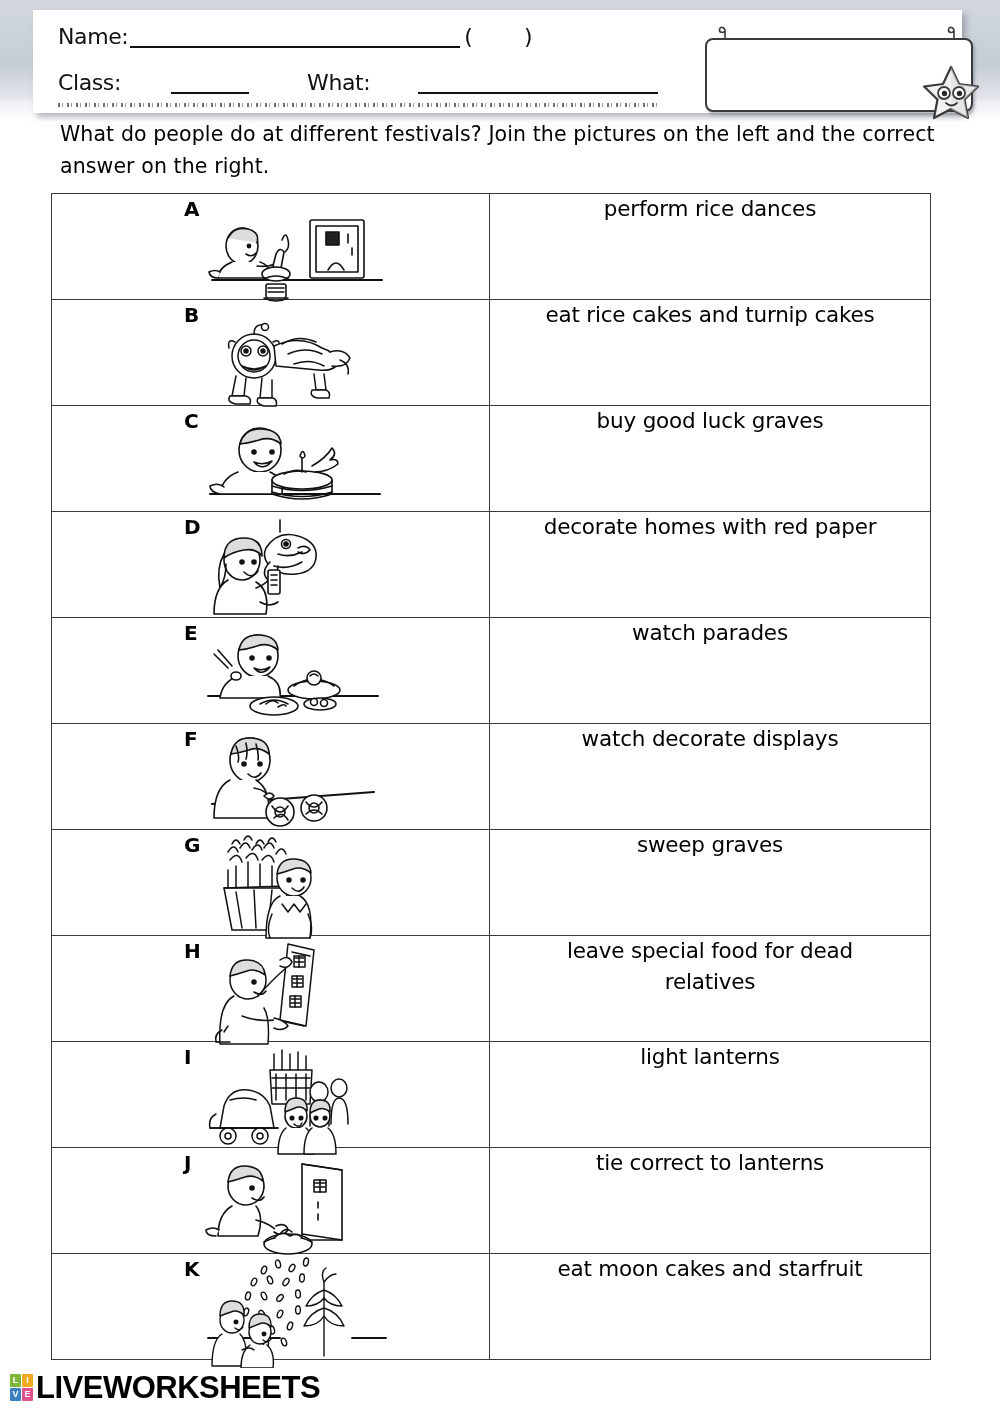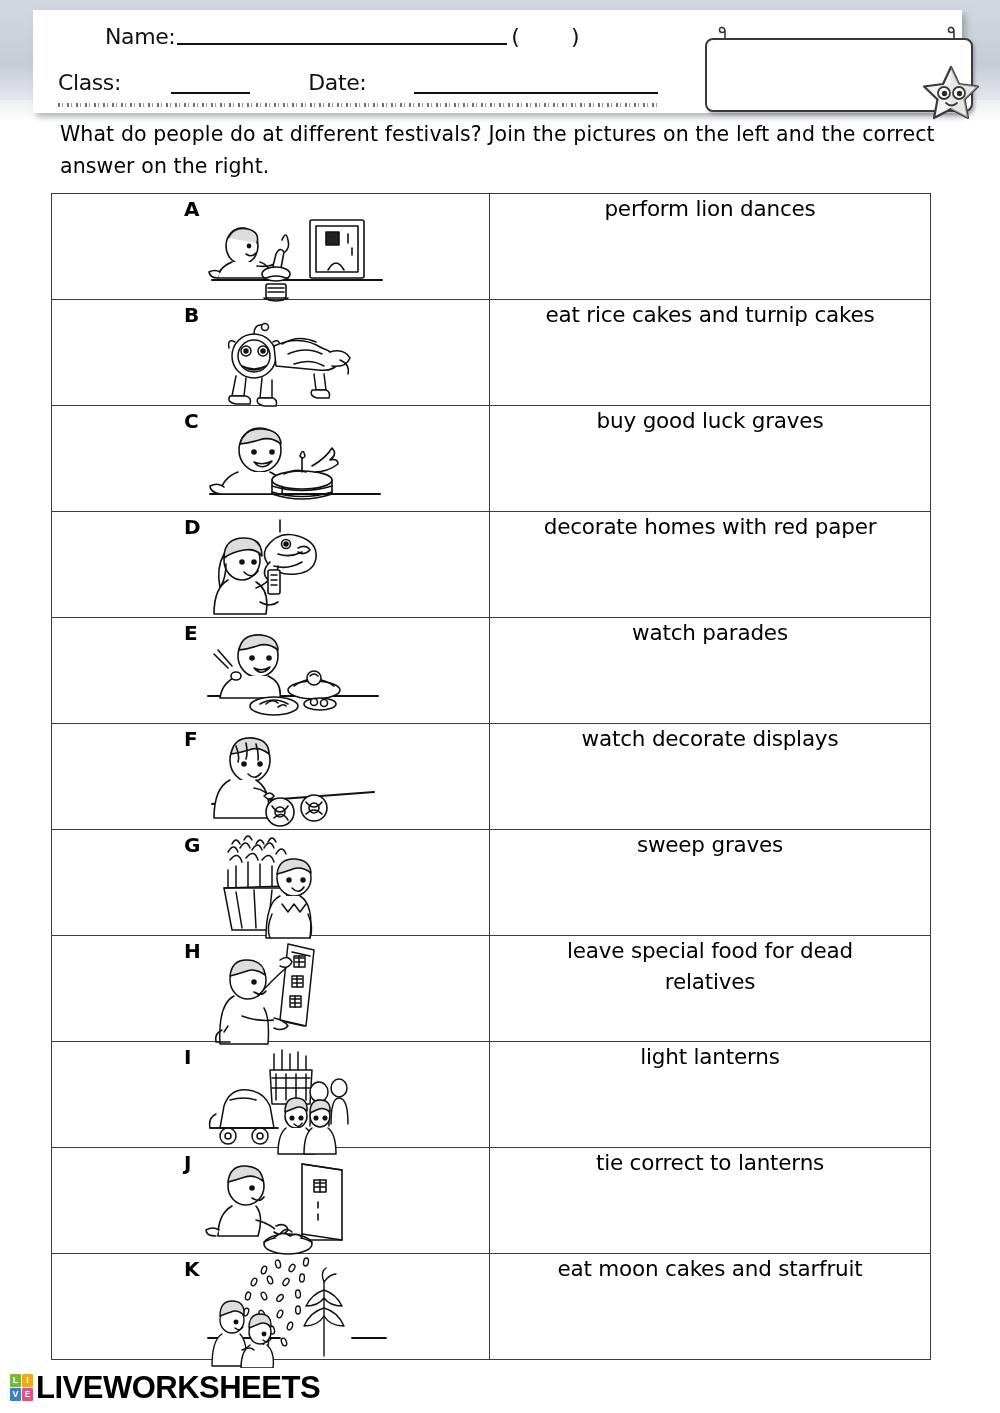--- a/index.html
+++ b/index.html
@@ -35,23 +35,22 @@
   .header-card {
     position: absolute;
     left: 33px; top: 10px;
     width: 929px; height: 103px;
     background: #ffffff;
     box-shadow: 4px 4px 6px rgba(120,125,135,0.55);
   }
   .name-row {
     position: absolute;
     left: 25px; top: 16px;
-    display: flex; align-items: flex-start;
+    display: flex; align-items: flex-end;
     width: 580px;
-    margin-left: 47px;
   }
   .lbl {
     font-family: "DejaVu Sans", sans-serif;
     font-size: 22px;
     color: #111;
     letter-spacing: -0.4px;
     white-space: nowrap;
     line-height: 1;
   }
   .rule {
@@ -216,21 +215,21 @@
 
     <div class="name-row">
       <span class="lbl">Name:</span>
       <span class="rule rule-name"></span>
       <span class="paren">(&nbsp;)</span>
     </div>
 
     <div class="class-row">
       <span class="lbl">Class:</span>
       <span class="rule rule-class"></span>
-      <span class="lbl">Date:</span>
+      <span class="lbl">What:</span>
       <span class="rule rule-date"></span>
     </div>
 
     <div class="dotted-rule"></div>
 
     <div class="sign-wrap">
       <svg class="hook left" viewBox="0 0 16 22">
         <path d="M8 21 C8 12 8 9 8 7 C8 3 3 2 2.5 5.5 C2.1 8.6 6 9.4 7.6 7.2" fill="none" stroke="#3a3a3a" stroke-width="1.6" stroke-linecap="round"></path>
       </svg>
       <svg class="hook right" viewBox="0 0 16 22">
@@ -280,21 +279,21 @@
               <path d="M80 44 q4 -10 6 0 q2 8 -3 12"></path>
               <ellipse cx="74" cy="78" rx="14" ry="7" fill="#fff"></ellipse>
               <path d="M60 84 q14 -8 28 0"></path>
               <rect x="64" y="88" width="20" height="14" rx="2" fill="#fff"></rect>
               <path d="M66 92 h16 M66 96 h16"></path>
               <path d="M62 102 q12 6 24 0"></path>
             </g>
           </svg>
         </td>
         <td class="txt-cell">
-          <span>perform lion dances</span>
+          <span>perform rice dances</span>
         </td>
       </tr>
 
       <tr>
         <td class="pic-cell">
           <span class="row-letter">B</span>
           <svg class="art" viewBox="0 0 190 112">
             <g fill="none" stroke="#111" stroke-width="1.5" stroke-linejoin="round" stroke-linecap="round">
               <circle cx="52" cy="54" r="22" fill="#fff"></circle>
               <circle cx="52" cy="54" r="16"></circle>

